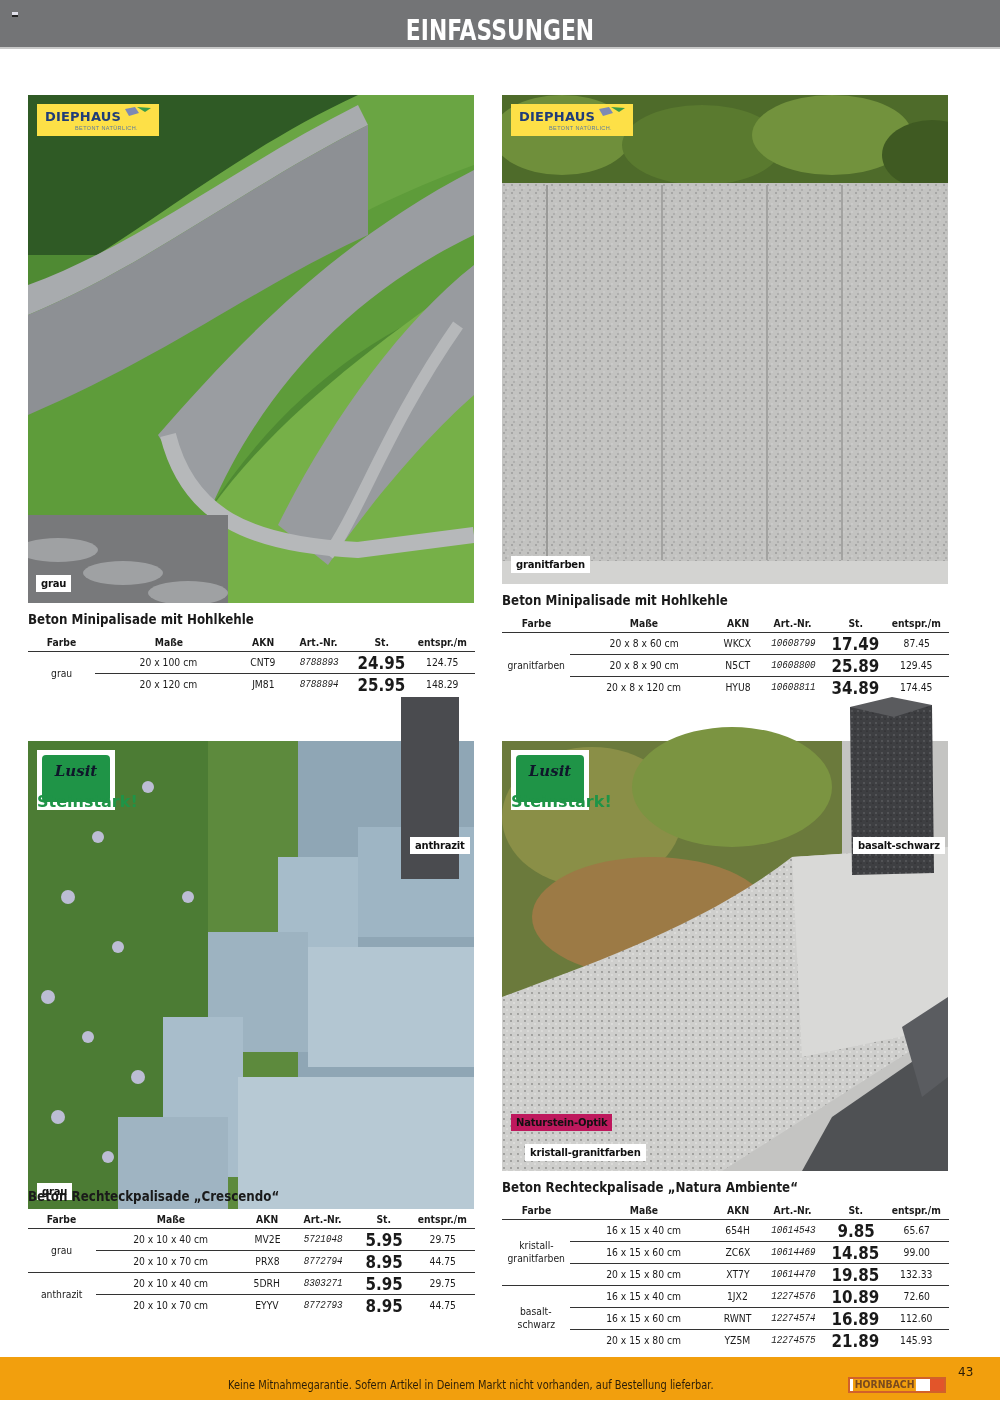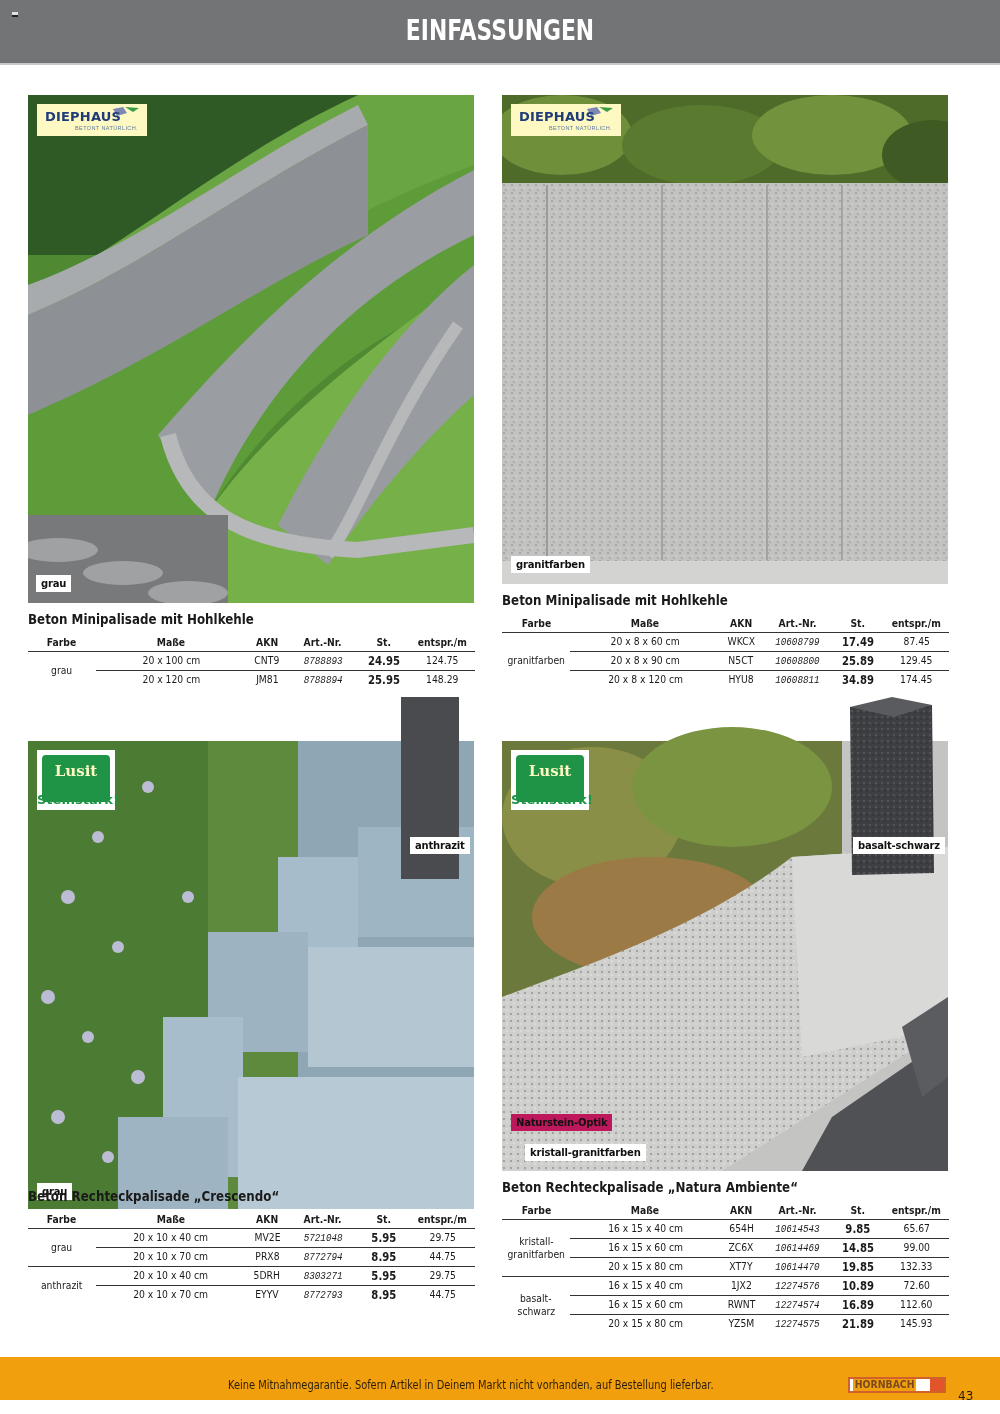--- a/index.html
+++ b/index.html
@@ -1,53 +1,53 @@
 <!DOCTYPE html>
 <html><head>
 <meta charset="utf-8">
 <style>
   * { box-sizing: border-box; margin: 0; padding: 0; }
   body { width: 1000px; height: 1414px; background: #ffffff; font-family: "Liberation Sans", sans-serif; position: relative; overflow: hidden; color: #1a1a1a; }
-  .header { position: absolute; left: 0; top: 0; width: 1000px; height: 65px; background: #737476; border-bottom: 2px solid #c8c8c8; }
+  .header { position: absolute; left: 0; top: 0; width: 1000px; height: 49px; background: #737476; border-bottom: 2px solid #c8c8c8; }
   .header .corner { position: absolute; left: 12px; top: 12px; width: 6px; height: 5px; background: #e0e0ea; border-bottom: 2px solid #222; }
   .header h1 { position: absolute; left: 0; right: 0; top: 14px; text-align: center; color: #fff; font-family: "DejaVu Sans", sans-serif; font-weight: bold; font-size: 28px; letter-spacing: 0px; transform: scaleX(0.78); }
 
   .photo { position: absolute; overflow: hidden; }
   .tag { position: absolute; background: #fff; color: #111; font-family: "DejaVu Sans", sans-serif; font-weight: bold; font-size: 10px; padding: 3px 5px; transform-origin: left center; letter-spacing: -0.2px; }
   .tag.orange { background: #be185d; }
 
-  .logo-diephaus { position: absolute; width: 110px; height: 32px; background: #fef9c3; }
+  .logo-diephaus { position: absolute; width: 122px; height: 32px; background: #fde047; }
   .logo-diephaus .word { position: absolute; left: 8px; top: 5px; font-family: "DejaVu Sans", sans-serif; font-weight: bold; font-size: 13px; color: #1f3c79; letter-spacing: 0.2px; }
   .logo-diephaus .sub { position: absolute; left: 38px; top: 21px; font-size: 5.5px; color: #5d7b9e; letter-spacing: 0.4px; }
   .logo-diephaus .mark { position: absolute; right: 8px; top: 3px; width: 26px; height: 10px; }
 
   .logo-lusit { position: absolute; width: 78px; height: 60px; background: #fff; }
-  .logo-lusit .badge { position: absolute; left: 5px; top: 5px; width: 68px; height: 47px; background: #1f9447; border-radius: 4px; color: #fef9c3; font-family: "DejaVu Serif", serif; font-weight: bold; font-size: 15px; text-align: center; line-height: 32px; }
-  .logo-lusit .claim { position: absolute; left: 0; right: 0; top: 42px; text-align: center; color: #1f9447; font-family: "DejaVu Sans", sans-serif; font-weight: bold; font-size: 13px; }
+  .logo-lusit .badge { position: absolute; left: 5px; top: 5px; width: 68px; height: 47px; background: #1f9447; border-radius: 4px; color: #0f172a; font-family: "DejaVu Serif", serif; font-style: italic; font-weight: bold; font-size: 15px; text-align: center; line-height: 32px; }
+  .logo-lusit .claim { position: absolute; left: 0; right: 0; top: 42px; text-align: center; color: #1f9447; font-family: "DejaVu Sans", sans-serif; font-weight: bold; font-size: 16px; }
 
   .product { position: absolute; width: 447px; }
   .product h2 { font-family: "DejaVu Sans", sans-serif; font-weight: bold; font-size: 14px; transform: scaleX(0.85); transform-origin: left; white-space: nowrap; margin-bottom: 1px; }
   table { width: 100%; border-collapse: collapse; font-family: "DejaVu Sans", sans-serif; font-size: 11px; margin-top: 7px; }
   th { font-weight: bold; font-size: 11px; height: 17px; border-bottom: 1.5px solid #333; padding: 0; }
   td { height: 19px; padding: 0; text-align: center; white-space: nowrap; }
   td.size, td.akn, td.art, td.st, td.pm { border-bottom: 1.5px solid #333; }
   tr.last td { border-bottom: none; }
   tr.grp-end td { border-bottom: 1.5px solid #333; }
   td.farbe { border-bottom: none; vertical-align: middle; line-height: 13px; }
   td.art { font-style: italic; font-family: Liberation Mono, monospace; }
-  td.st { font-weight: bold; font-size: 12px; }
+  td.st { font-weight: bold; font-size: 18px; }
   .cond { display: inline-block; transform: scaleX(0.84); }
   col.c1 { width: 68px; } col.c2 { width: 150px; } col.c3 { width: 42px; } col.c4 { width: 70px; } col.c5 { width: 52px; } col.c6 { width: 65px; }
 
   .footer { position: absolute; left: 0; top: 1357px; width: 1000px; height: 43px; background: #f29f0d; }
   .footer .note { position: absolute; left: 228px; top: 21px; font-family: "DejaVu Sans", sans-serif; font-size: 12px; color: #2a1d08; transform: scaleX(0.82); transform-origin: left; white-space: nowrap; }
   .footer .brand { position: absolute; left: 848px; top: 20px; width: 98px; height: 16px; background: #fff; border: 2px solid #d1612a; }
   .footer .brand span { position: absolute; left: 3px; top: 0px; font-family: "DejaVu Sans", sans-serif; font-weight: bold; font-size: 11px; color: #7a4a1e; background: #f29f0d; padding: 0 2px; line-height: 12px; transform: scaleX(0.85); transform-origin: left; }
   .footer .brand .k { position: absolute; right: 0; top: 0; width: 14px; height: 12px; background: #e2552a; }
-  .footer .page { position: absolute; left: 958px; top: 32px; font-family: "DejaVu Sans", sans-serif; font-size: 12px; color: #2a1d08; }
+  .footer .page { position: absolute; left: 958px; top: 8px; font-family: "DejaVu Sans", sans-serif; font-size: 12px; color: #2a1d08; }
 </style>
 </head>
 <body>
 
 <div class="header">
   <div class="corner"></div>
   <h1>EINFASSUNGEN</h1>
 </div>
 
 <div class="photo" style="left:28px;top:95px;width:446px;height:508px;">

